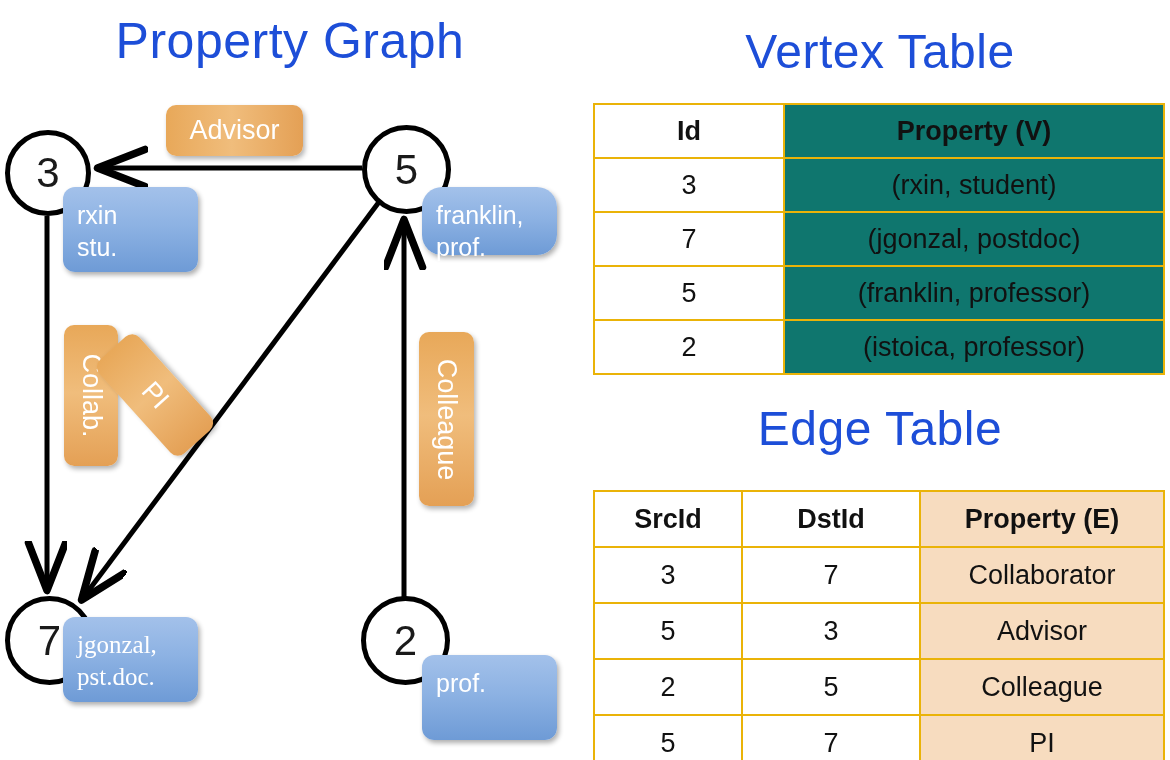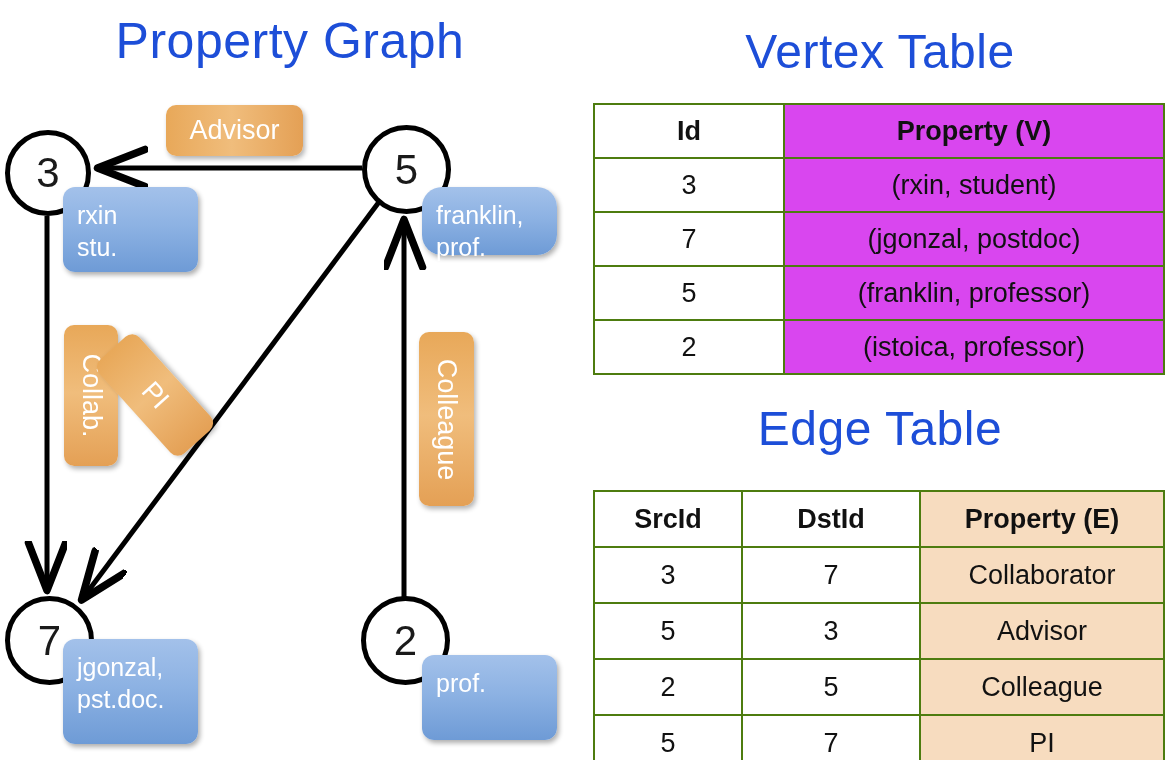--- a/index.html
+++ b/index.html
@@ -113,36 +113,36 @@
 
   
   .tbl {
     position: absolute;
     border-collapse: collapse;
     table-layout: fixed;
     font-family: "Liberation Sans", sans-serif;
     background: #ffffff;
   }
   .tbl td, .tbl th {
-    border: 2px solid #4d7c0f;
+    border: 2px solid #eab308;
     text-align: center;
     font-weight: 300;
     color: #111111;
     padding: 0;
     white-space: nowrap;
   }
   .tbl th {
     font-weight: bold;
     font-size: 27px;
   }
   .tbl td { font-size: 27px; }
 
   #vertex-table { left: 593px; top: 103px; width: 570px; }
   #vertex-table th, #vertex-table td { height: 52px; }
-  #vertex-table .c-prop { background: #d946ef; }
+  #vertex-table .c-prop { background: #0f766e; }
 
   #edge-table { left: 593px; top: 490px; width: 570px; }
   #edge-table th, #edge-table td { height: 54px; }
   #edge-table .c-prop { background: #f7dcbf; }
 </style>
 </head>
 <body>
 
 <div id="graph-panel">
 
@@ -176,21 +176,21 @@
     <span class="node-label">5</span>
   </div>
   <div class="prop-box" style="left:422px; top:187px; width:135px; height:68px;border-radius:20px;">
     <span class="prop-line">franklin,</span>
     <span class="prop-line">prof.</span>
   </div>
 
   <div class="node" style="left:5px; top:596px; width:89px; height:89px;">
     <span class="node-label">7</span>
   </div>
-  <div class="prop-box" style="left:63px; top:639px; width:135px; height:105px;">
+  <div class="prop-box" style="left:63px; top:617px; width:135px; height:85px;font-family:Liberation Serif, serif;">
     <span class="prop-line">jgonzal,</span>
     <span class="prop-line">pst.doc.</span>
   </div>
 
   <div class="node" style="left:361px; top:596px; width:89px; height:89px;">
     <span class="node-label">2</span>
   </div>
   <div class="prop-box" style="left:422px; top:655px; width:135px; height:85px;">
     <span class="prop-line">prof.</span>
   </div>

